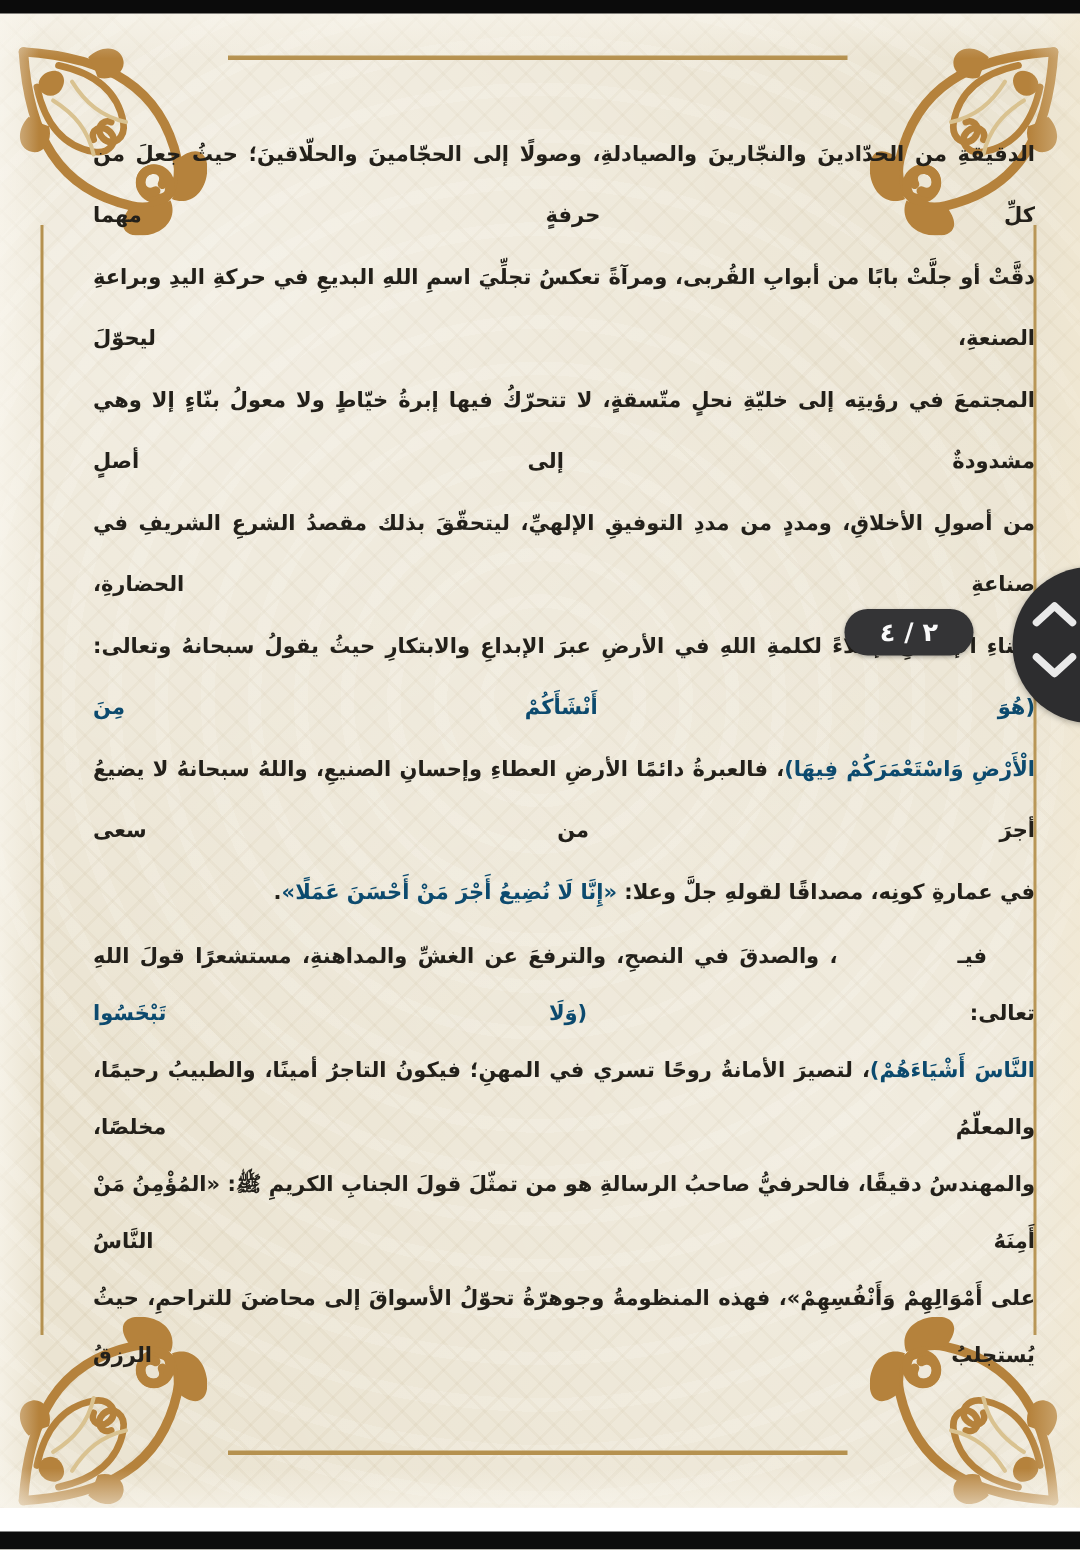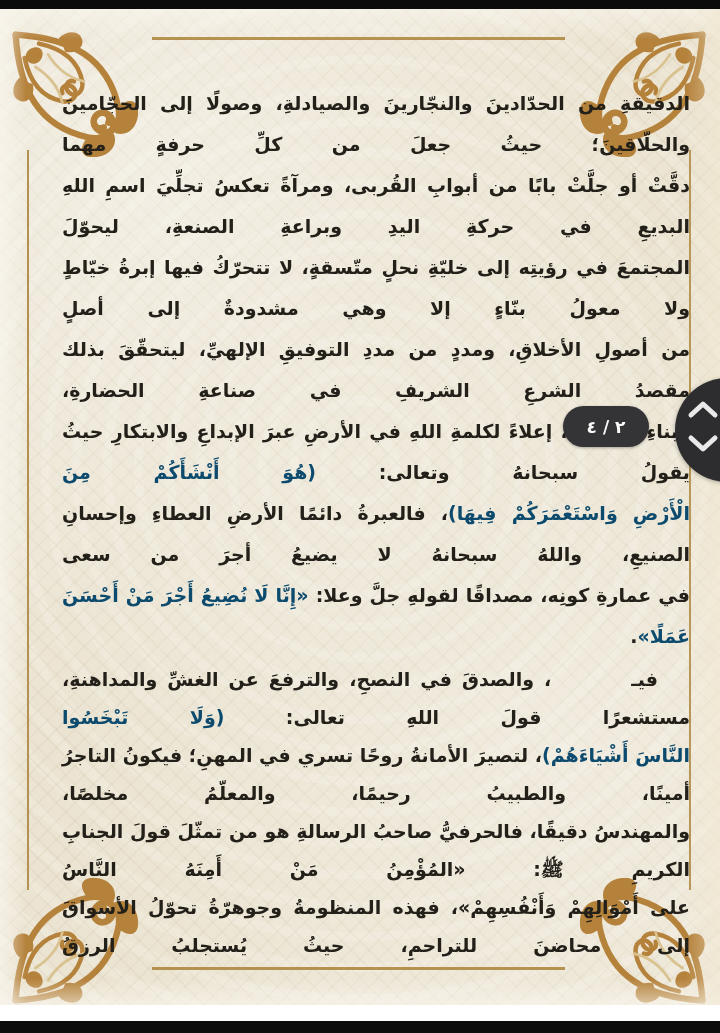--- a/index.html
+++ b/index.html
@@ -42,35 +42,35 @@
   
   .orn{position:absolute;width:126px;height:126px;}
   .orn svg{width:100%;height:100%;display:block;}
   .orn.tl{left:12px;top:22px;}
   .orn.tr{left:580px;top:22px;transform:scaleX(-1);}
   .orn.bl{left:12px;top:869px;transform:scaleY(-1);}
   .orn.br{left:580px;top:869px;transform:scale(-1,-1);}
   
   .textblock{
     position:absolute;left:62px;right:30px;top:0;
-    direction:rtl;color:#23201a;font-weight:bold;font-size:19px;
+    direction:rtl;color:#23201a;font-weight:bold;font-size:14px;
     z-index:2;
   }
   .para{text-align:justify;}
   .para:nth-of-type(1){margin-top:74px;line-height:41px;}
   .para:nth-of-type(2){margin-top:3px;line-height:38px;}
   .para:nth-of-type(3){margin-top:13px;line-height:38px;}
   .line{text-align:justify;text-align-last:justify;}
   .line.last{text-align-last:right;}
   .line .k{color:#23201a;}
   .line .g{color:#0c4a6e;}
   .line .gapsp{display:inline-block;height:2px;}
   
   .page-pill{
-    position:absolute;left:563px;top:406px;width:86px;height:41px;
+    position:absolute;left:563px;top:406px;width:86px;height:31px;
     border-radius:21px;background:#343436;color:#fafafa;
     display:flex;align-items:center;justify-content:center;
     font-size:17px;font-weight:bold;direction:ltr;z-index:5;
     box-shadow:0 1px 3px rgba(0,0,0,.3);
   }
   
   .scroll-fab{
     position:absolute;left:675px;top:378px;width:104px;height:104px;
     border-radius:50%;background:#2d2d2f;z-index:5;
     box-shadow:0 1px 4px rgba(0,0,0,.3);

